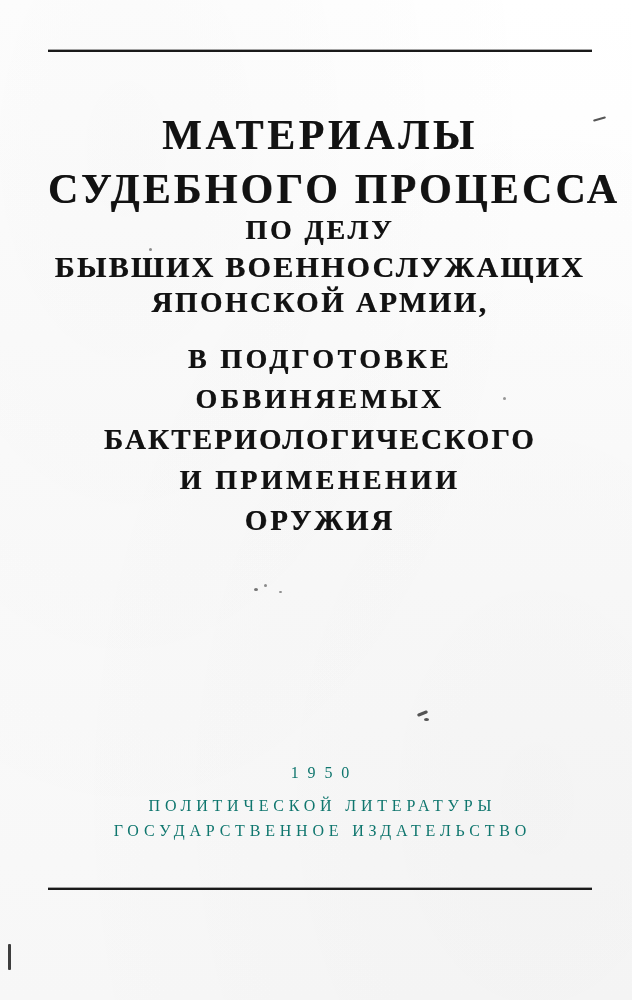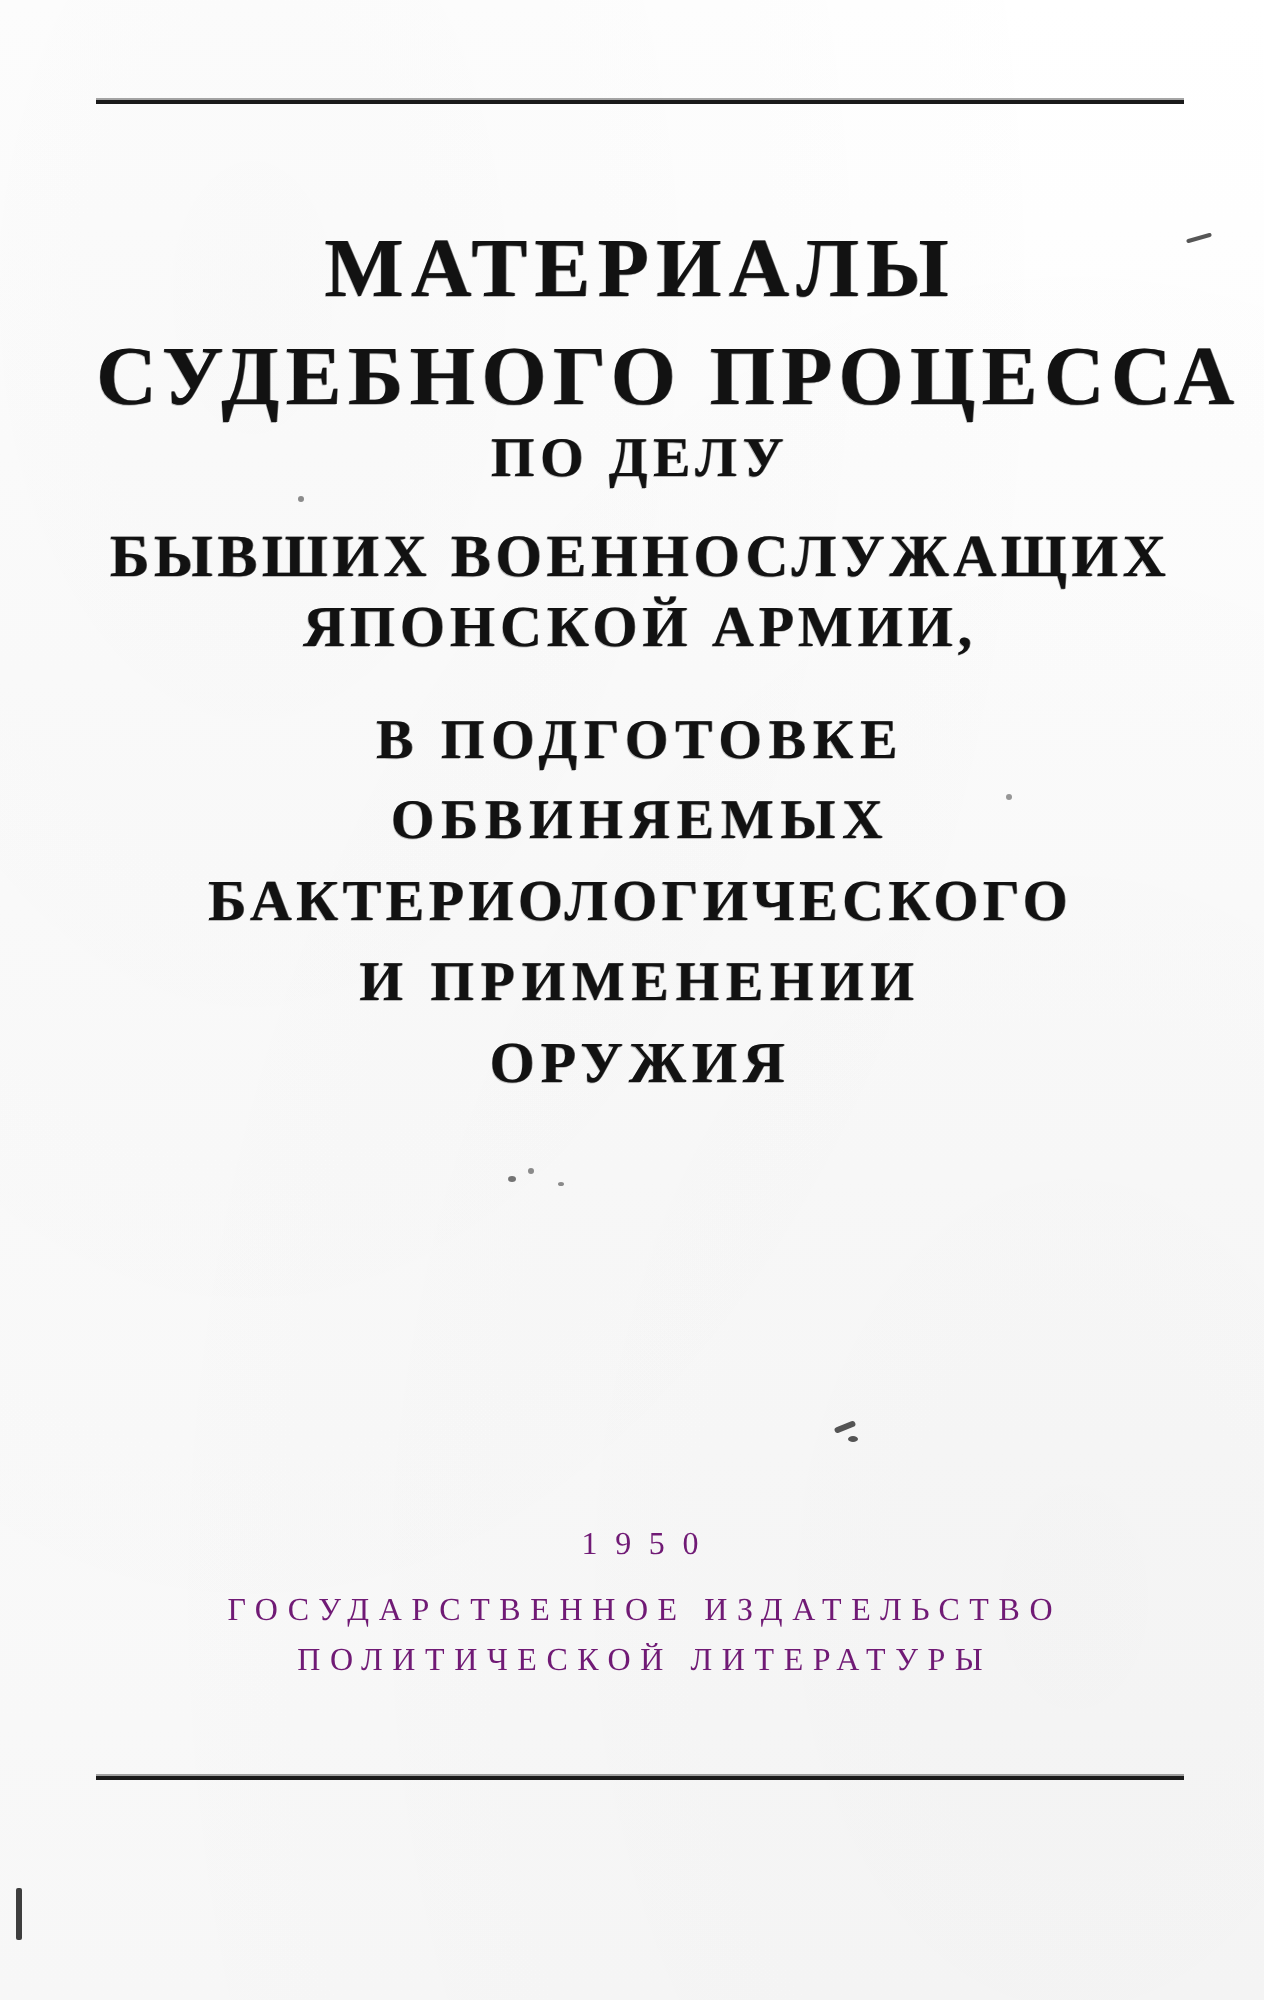--- a/index.html
+++ b/index.html
@@ -74,36 +74,36 @@
     letter-spacing: 0.055em;
     line-height: 1.14;
     text-transform: uppercase;
     white-space: nowrap;
     color: #121212;
     text-shadow: 0.35px 0 0 rgba(0,0,0,0.55), -0.3px 0.3px 0 rgba(0,0,0,0.25);
   }
 
   .l1 { font-size: 42px; letter-spacing: 0.085em; margin-bottom: 6px; }
   .l2 { font-size: 42px; letter-spacing: 0.075em; }
-  .l3 { font-size: 28px; letter-spacing: 0.10em;  margin-bottom: 16px; }
+  .l3 { font-size: 28px; letter-spacing: 0.10em;  margin-bottom: 4px; }
   .l4 { font-size: 30px; letter-spacing: 0.075em; margin-bottom: 2px; }
   .l5 { font-size: 29px; letter-spacing: 0.085em; margin-bottom: 24px; }
   .l6 { font-size: 28px; letter-spacing: 0.12em;  margin-bottom: 8px; }
   .l7 { font-size: 28px; letter-spacing: 0.12em;  margin-bottom: 8px; }
   .l8 { font-size: 28px; letter-spacing: 0.12em;  margin-bottom: 8px; }
   .l9 { font-size: 29px; letter-spacing: 0.075em; margin-bottom: 8px; }
   .l10 { font-size: 29px; letter-spacing: 0.10em; }
 
   .imprint {
     position: absolute;
     left: 0;
     bottom: 46px;
     width: 100%;
     text-align: center;
-    color: #701a75;
+    color: #0f766e;
   }
   .year {
     font-family: "Liberation Serif", serif;
     font-size: 16px;
     letter-spacing: 0.55em;
     margin-bottom: 12px;
     text-indent: 0.55em;
   }
   .pub {
     font-family: "Liberation Serif", serif;
@@ -147,22 +147,22 @@
       <span class="line l5">ЯПОНСКОЙ АРМИИ,</span>
       <span class="line l7">В ПОДГОТОВКЕ</span>
       <span class="line l6">ОБВИНЯЕМЫХ</span>
       <span class="line l9">БАКТЕРИОЛОГИЧЕСКОГО</span>
       <span class="line l8">И ПРИМЕНЕНИИ</span>
       <span class="line l10">ОРУЖИЯ</span>
     </div>
 
     <div class="imprint">
       <div class="year">1950</div>
+      <div class="pub">ПОЛИТИЧЕСКОЙ ЛИТЕРАТУРЫ</div>
       <div class="pub">ГОСУДАРСТВЕННОЕ ИЗДАТЕЛЬСТВО</div>
-      <div class="pub">ПОЛИТИЧЕСКОЙ ЛИТЕРАТУРЫ</div>
     </div>
 
     <div class="rule bottom"></div>
 
     <span class="speck mark-a"></span>
     <span class="speck mark-b"></span>
     <span class="speck mark-c"></span>
     <span class="speck mark-d"></span>
     <span class="speck mark-e"></span>
     <span class="speck mark-f"></span>

